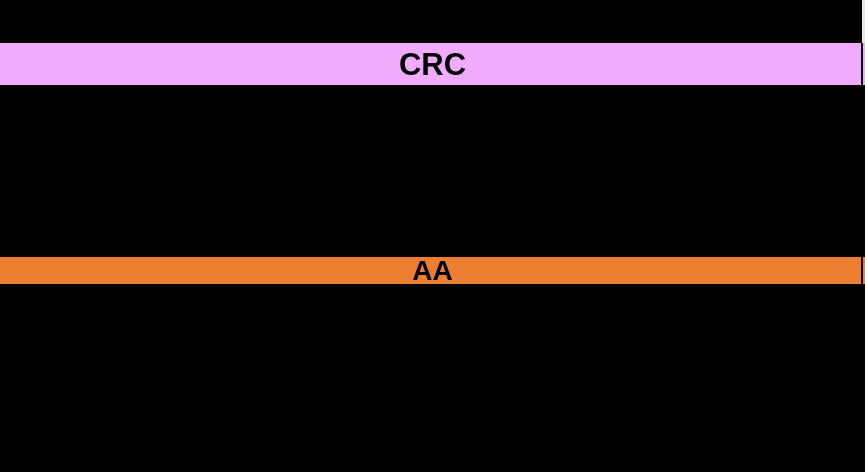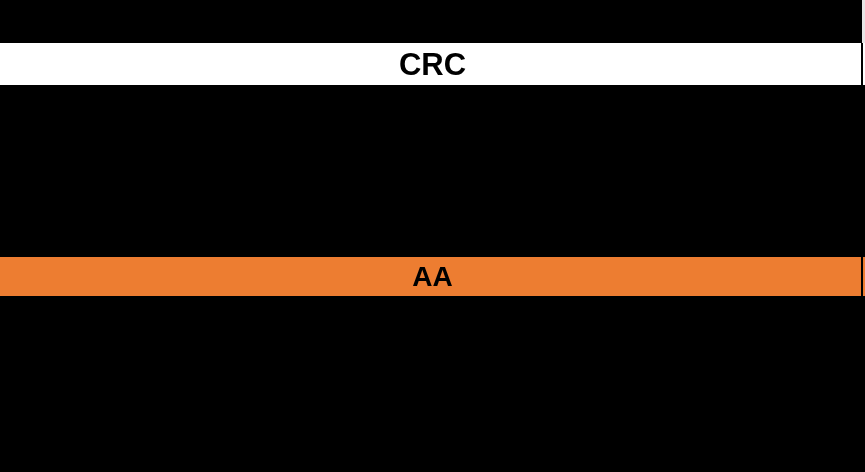--- a/index.html
+++ b/index.html
@@ -22,21 +22,21 @@
     display: flex;
     align-items: center;
     justify-content: center;
   }
   .band-crc {
     top: 43px;
     height: 42px;
   }
   .band-aa {
     top: 257px;
-    height: 39px;
+    height: 27px;
   }
   
   .band .divider-line {
     position: absolute;
     top: 0;
     bottom: 0;
     right: 2.5px;
     width: 2px;
   }
   .band-label {
@@ -57,21 +57,21 @@
     right: 0;
     width: 3px;
     height: 43px;
   }
 </style>
 </head>
 <body>
 
 <div class="canvas" style="background: rgb(0, 0, 0);">
 
-  <div class="band band-crc" style="background: #ffffff;">
+  <div class="band band-crc" style="background: #f0abfc;">
     <span class="band-label" style="color: rgb(0, 0, 0);">CRC</span>
     <span class="divider-line" style="background: rgb(0, 0, 0);"></span>
   </div>
 
   <div class="band band-aa" style="background: rgb(237, 125, 49);">
     <span class="band-label" style="color: rgb(0, 0, 0);">AA</span>
     <span class="divider-line" style="background: rgb(0, 0, 0);"></span>
   </div>
 
   <div class="edge-strip" style="background: rgb(231, 230, 230);"></div>

